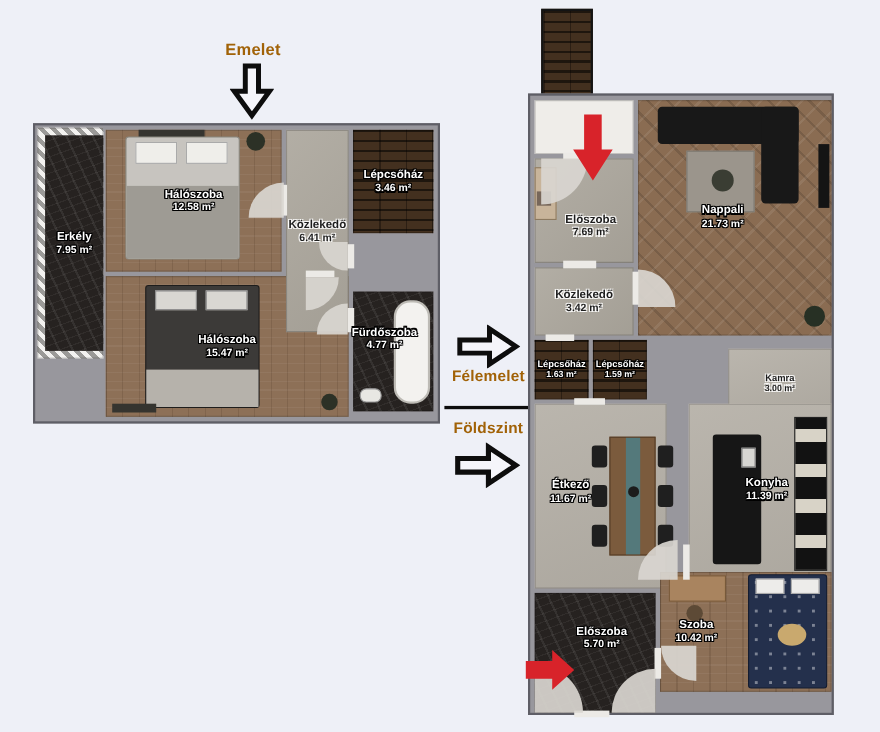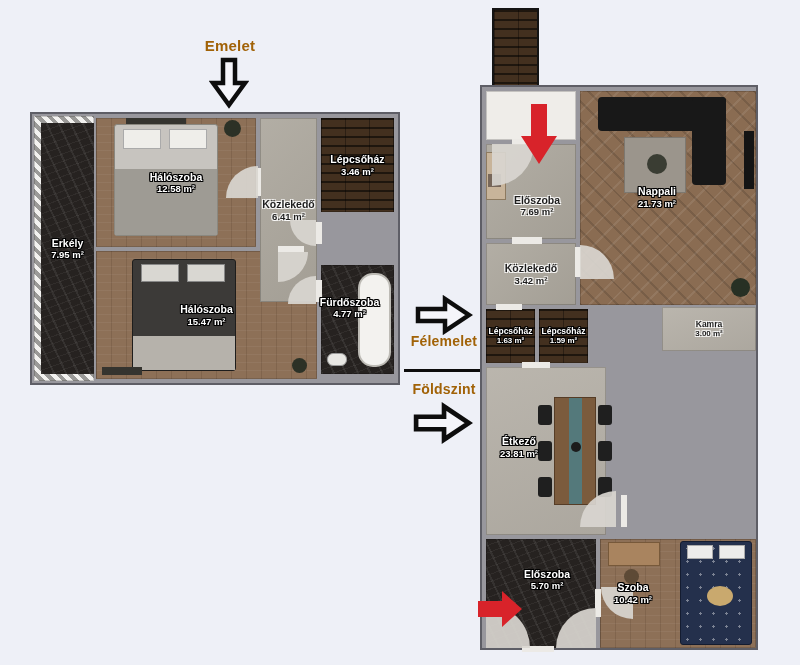--- a/index.html
+++ b/index.html
@@ -55,21 +55,21 @@
 
 <div class="divider" style="left:404px;top:369px;width:77px;height:3px;"></div>
 
 <div class="heading" style="left:403px;top:381px;width:82px;font-size:14px;">Földszint</div>
 <svg class="arrow-svg" style="left:413px;top:402px;" width="60" height="42" viewBox="0 0 58 40">
   <path d="M3 14 H30 V4 L54 20 L30 36 V26 H3 Z" fill="#f5f5fa" stroke="#0d0d0d" stroke-width="4.5" stroke-linejoin="miter"></path>
 </svg>
 
 <div class="plan" style="left:30px;top:112px;width:370px;height:273px;">
 
-  <div class="room hatch" style="left:2px;top:2px;width:60px;height:265px;">
+  <div class="room hatch" style="left:2px;top:2px;width:60px;height:210px;">
     <div class="furn marble-dark" style="left:7px;top:7px;right:0;bottom:7px;display:flex;align-items:center;justify-content:center;">
       <div class="lbl lbl-light">
         <span>Erkély</span>
         <span class="area">7.95 m²</span>
       </div>
     </div>
   </div>
 
   <div class="room wood" style="left:64px;top:4px;width:160px;height:129px;">
     <div class="furn" style="left:30px;top:0;width:60px;height:8px;background:#35342f;"></div>
@@ -176,55 +176,65 @@
     </div>
   </div>
   <div class="room stairs" style="left:57px;top:222px;width:49px;height:54px;">
     <div class="lbl lbl-light lbl-sm">
       <span>Lépcsőház</span>
       <span class="area">1.59 m²</span>
     </div>
   </div>
 
 
-  <div class="room concrete" style="left:180px;top:220px;width:94px;height:44px;">
+  <div class="room concrete" style="left:180px;top:230px;width:94px;height:62px;">
     <div class="lbl lbl-dark lbl-sm">
       <span>Kamra</span>
       <span class="area">3.00 m²</span>
     </div>
   </div>
 
   <div class="room concrete" style="left:4px;top:280px;width:120px;height:168px;">
     <div class="furn" style="left:68px;top:30px;width:42px;height:108px;background:#7b5b3d;border:1px solid #553c26;">
       <div class="furn" style="left:14px;top:0;width:13px;height:106px;background:#4e7f86;opacity:.85;"></div>
       <div class="furn" style="left:16px;top:44px;width:10px;height:10px;border-radius:50%;background:#1c1c1c;"></div>
     </div>
     <div class="furn" style="left:52px;top:38px;width:14px;height:20px;background:#1f1f1f;border-radius:3px;"></div>
     <div class="furn" style="left:52px;top:74px;width:14px;height:20px;background:#1f1f1f;border-radius:3px;"></div>
     <div class="furn" style="left:52px;top:110px;width:14px;height:20px;background:#1f1f1f;border-radius:3px;"></div>
     <div class="furn" style="left:112px;top:38px;width:14px;height:20px;background:#1f1f1f;border-radius:3px;"></div>
     <div class="furn" style="left:112px;top:74px;width:14px;height:20px;background:#1f1f1f;border-radius:3px;"></div>
     <div class="furn" style="left:112px;top:110px;width:14px;height:20px;background:#1f1f1f;border-radius:3px;"></div>
     <div class="lbl lbl-light" style="position:absolute;left:14px;top:68px;">
       <span>Étkező</span>
-      <span class="area">23.81 m²</span>
-    </div>
-  </div>
-
+      <span class="area">11.67 m²</span>
+    </div>
+  </div>
+
+  <div class="room concrete" style="left:144px;top:280px;width:130px;height:168px;">
+    <div class="furn" style="left:22px;top:28px;width:44px;height:118px;background:#161616;border-radius:3px;">
+      <div class="furn" style="left:26px;top:12px;width:13px;height:18px;background:#d7d6d2;border:1px solid #777;"></div>
+    </div>
+    <div class="furn" style="right:4px;top:12px;width:30px;height:140px;background:repeating-linear-gradient(0deg,#121212 0 20px,#d8d3c7 20px 32px);border:1px solid #222;"></div>
+    <div class="lbl lbl-light" style="transform:translate(6px,-6px);">
+      <span>Konyha</span>
+      <span class="area">11.39 m²</span>
+    </div>
+  </div>
 
   <div class="room marble-dark" style="left:4px;top:452px;width:110px;height:109px;">
     <div class="arc" style="left:0;bottom:0;width:44px;height:44px;border-radius:0 100% 0 0;"></div>
     <div class="arc" style="right:0;bottom:0;width:40px;height:40px;border-radius:100% 0 0 0;"></div>
     <div class="lbl lbl-light" style="transform:translate(6px,-14px);">
       <span>Előszoba</span>
       <span class="area">5.70 m²</span>
     </div>
   </div>
 
-  <div class="room wood" style="left:118px;top:452px;width:156px;height:109px;">
+  <div class="room wood" style="left:118px;top:433px;width:156px;height:109px;">
     <div class="furn" style="left:8px;top:3px;width:52px;height:24px;background:#a9845f;border:1px solid #77593a;"></div>
     <div class="furn" style="left:24px;top:30px;width:15px;height:15px;border-radius:50%;background:#5d4a36;"></div>
     <div class="furn" style="left:80px;top:2px;width:72px;height:104px;background-color:#24304c;background-image:radial-gradient(rgba(255,255,255,.4) 1.3px, transparent 1.4px);background-size:13px 13px;border:1px solid #141c30;border-radius:3px;">
       <div class="furn" style="left:6px;top:3px;width:26px;height:14px;background:#edecea;border:1px solid #aaa;"></div>
       <div class="furn" style="left:38px;top:3px;width:26px;height:14px;background:#edecea;border:1px solid #aaa;"></div>
       <div class="furn" style="left:26px;top:44px;width:26px;height:20px;border-radius:50%;background:#c9a96e;"></div>
     </div>
     <div class="lbl lbl-light" style="position:absolute;left:14px;top:42px;">
       <span>Szoba</span>
       <span class="area">10.42 m²</span>

